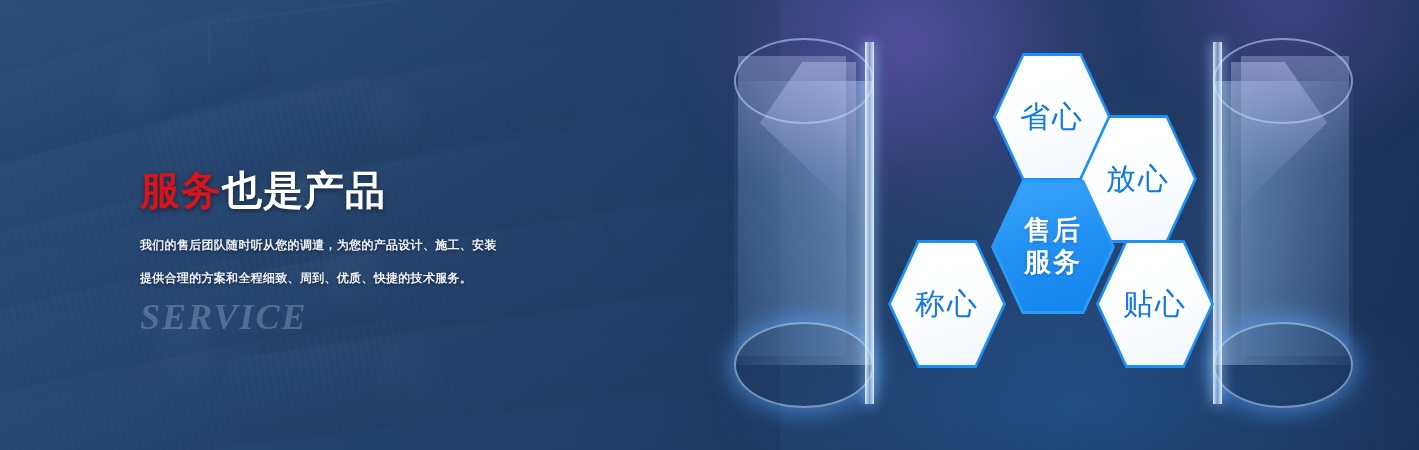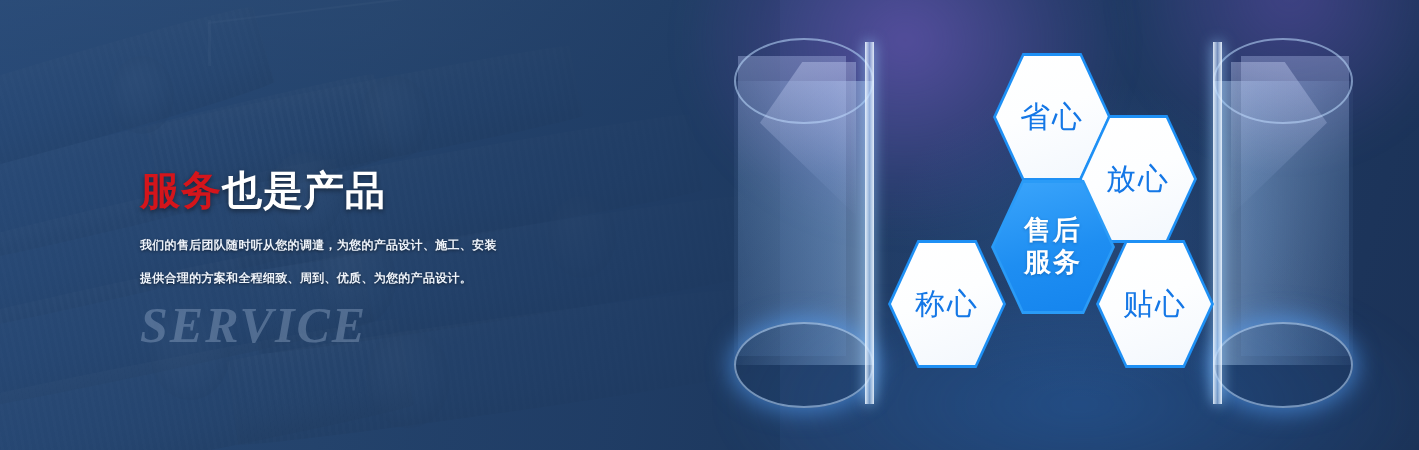--- a/index.html
+++ b/index.html
@@ -63,21 +63,21 @@
   
   .textblock{position:absolute;left:140px;top:128px;width:580px;margin-top:41px;}
   .headline{font-size:40px;font-weight:700;line-height:1.05;letter-spacing:1px;white-space:nowrap;}
   .h-red{color:#d4151b;text-shadow:0 2px 5px rgba(0,0,0,.45);}
   .h-white{color:#ffffff;text-shadow:0 2px 5px rgba(0,0,0,.45);}
   .bodyline{color:#eef3fa;font-size:12px;font-weight:700;line-height:1.05;
             text-shadow:0 1px 3px rgba(0,0,0,.5);letter-spacing:.3px;white-space:nowrap;}
   #body1{margin-top:28px;}
   #body2{margin-top:20px;}
   .watermark{margin-top:12px;font-family:"Liberation Serif","DejaVu Serif",serif;
-            font-style:italic;font-weight:700;font-size:50px;letter-spacing:2px;
+            font-style:italic;font-weight:700;font-size:36px;letter-spacing:2px;
             color:rgba(186,206,232,.30);}
 
   
   .hexwrap{position:absolute;left:880px;top:50px;width:340px;height:350px;}
   .hex{position:absolute;width:118px;height:132px;
        clip-path:polygon(25% 1.5%,75% 1.5%,100% 50%,75% 98.5%,25% 98.5%,0 50%);
        display:flex;align-items:center;justify-content:center;}
   .hex .inner{position:absolute;inset:3px;
        clip-path:polygon(25% 1.5%,75% 1.5%,100% 50%,75% 98.5%,25% 98.5%,0 50%);
        display:flex;align-items:center;justify-content:center;flex-direction:column;}
@@ -150,21 +150,21 @@
       <div class="g-ell g-top"></div>
       <div class="g-ell g-bot"></div>
       <div class="g-sheenA"></div>
       <div class="g-edge"></div>
     </div>
   </div>
 
   <div class="textblock">
     <div class="headline"><span class="h-red">服务</span><span class="h-white">也是产品</span></div>
     <div class="bodyline" id="body1">我们的售后团队随时听从您的调遣，为您的产品设计、施工、安装</div>
-    <div class="bodyline" id="body2">提供合理的方案和全程细致、周到、优质、为您的产品设计。</div>
+    <div class="bodyline" id="body2">提供合理的方案和全程细致、周到、优质、快捷的技术服务。</div>
     <div class="watermark">SERVICE</div>
   </div>
 
   <div class="hexwrap">
 
     <div class="hex hex-o" id="hex-shengxin">
       <div class="inner">
         <span class="lbl">省心</span>
       </div>
     </div>

